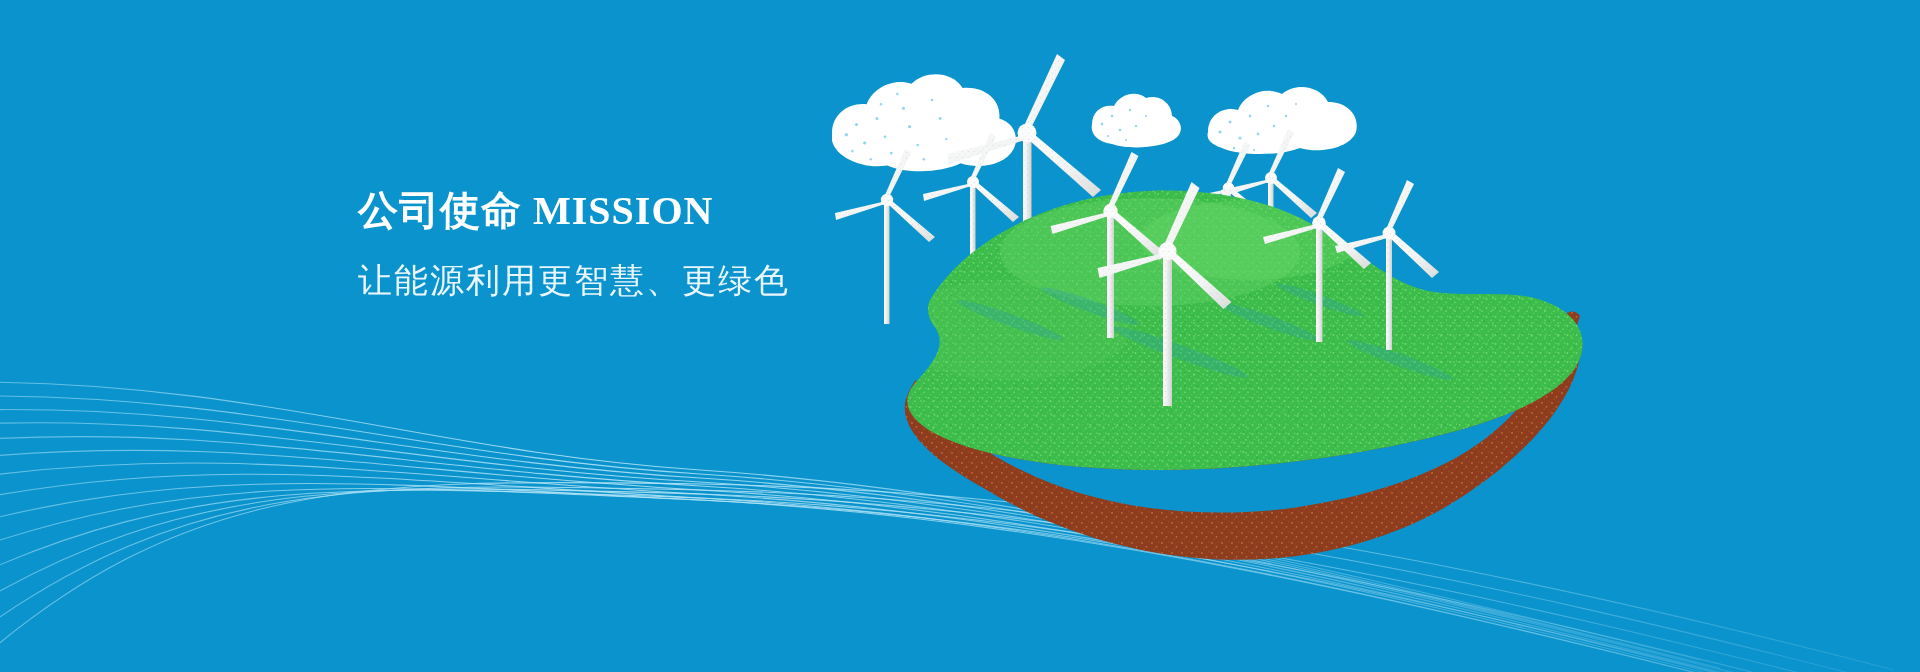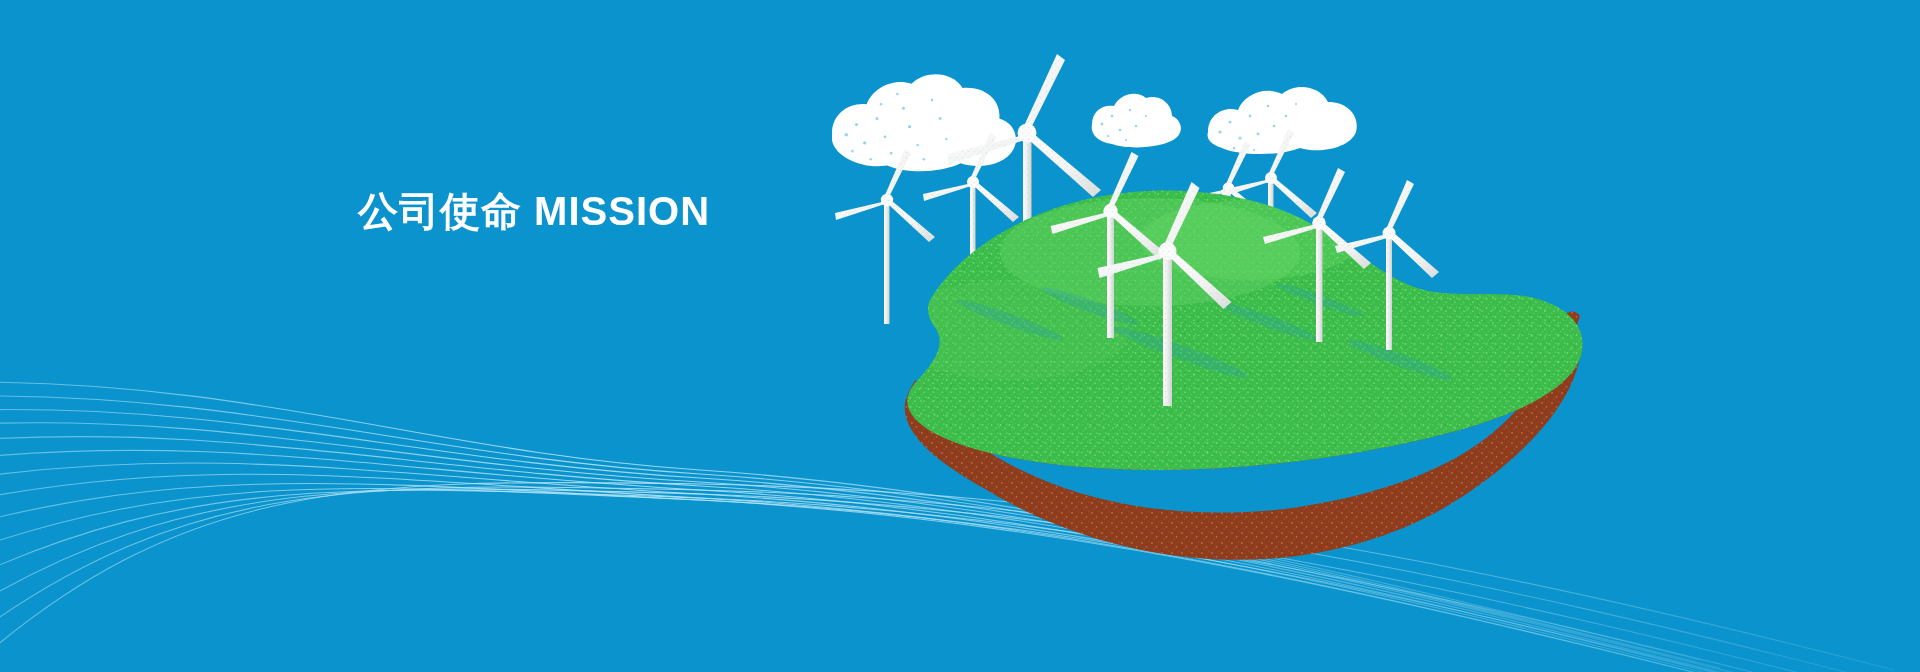--- a/index.html
+++ b/index.html
@@ -28,20 +28,21 @@
     width:620px;
     z-index:5;
   }
   #headline {
     color:#ffffff;
     font-size:40px;
     font-weight:bold;
     letter-spacing:1px;
     line-height:1.15;
     white-space:nowrap;
+    font-family:Liberation Serif, serif;
   }
   #subline {
     margin-top:26px;
     color:#eaf6fd;
     font-size:34px;
     font-weight:normal;
     letter-spacing:2px;
     line-height:1.2;
     white-space:nowrap;
   }
@@ -75,20 +76,21 @@
       <path d="M-30,550 C200,470 372,486 700,500 C1090,518 1450,604 1850,706"></path>
       <path d="M-30,578 C196,474 368,486 700,498 C1100,514 1465,598 1862,700"></path>
       <path d="M-30,608 C192,476 364,484 700,494 C1110,508 1478,590 1874,692"></path>
       <path d="M-30,638 C188,478 360,482 700,490 C1120,500 1490,580 1884,682"></path>
       <path d="M-30,668 C184,480 356,478 700,484 C1130,492 1500,568 1894,670"></path>
     </g>
   </svg>
 
   <div id="text-block">
     <div id="headline">公司使命 MISSION</div>
+    <div id="subline">让能源利用更智慧、更绿色</div>
   </div>
 
   <svg id="art-layer" viewBox="0 0 1920 672">
     <defs>
 
       <pattern id="grassDots" width="9" height="9" patternUnits="userSpaceOnUse">
         <rect width="9" height="9" fill="#3cbd4b"></rect>
         <circle cx="1.5" cy="2" r="0.9" fill="#7ddc72" opacity="0.85"></circle>
         <circle cx="6" cy="5.2" r="0.8" fill="#8ae37e" opacity="0.8"></circle>
         <circle cx="3.6" cy="7.4" r="0.7" fill="#6ed266" opacity="0.7"></circle>

